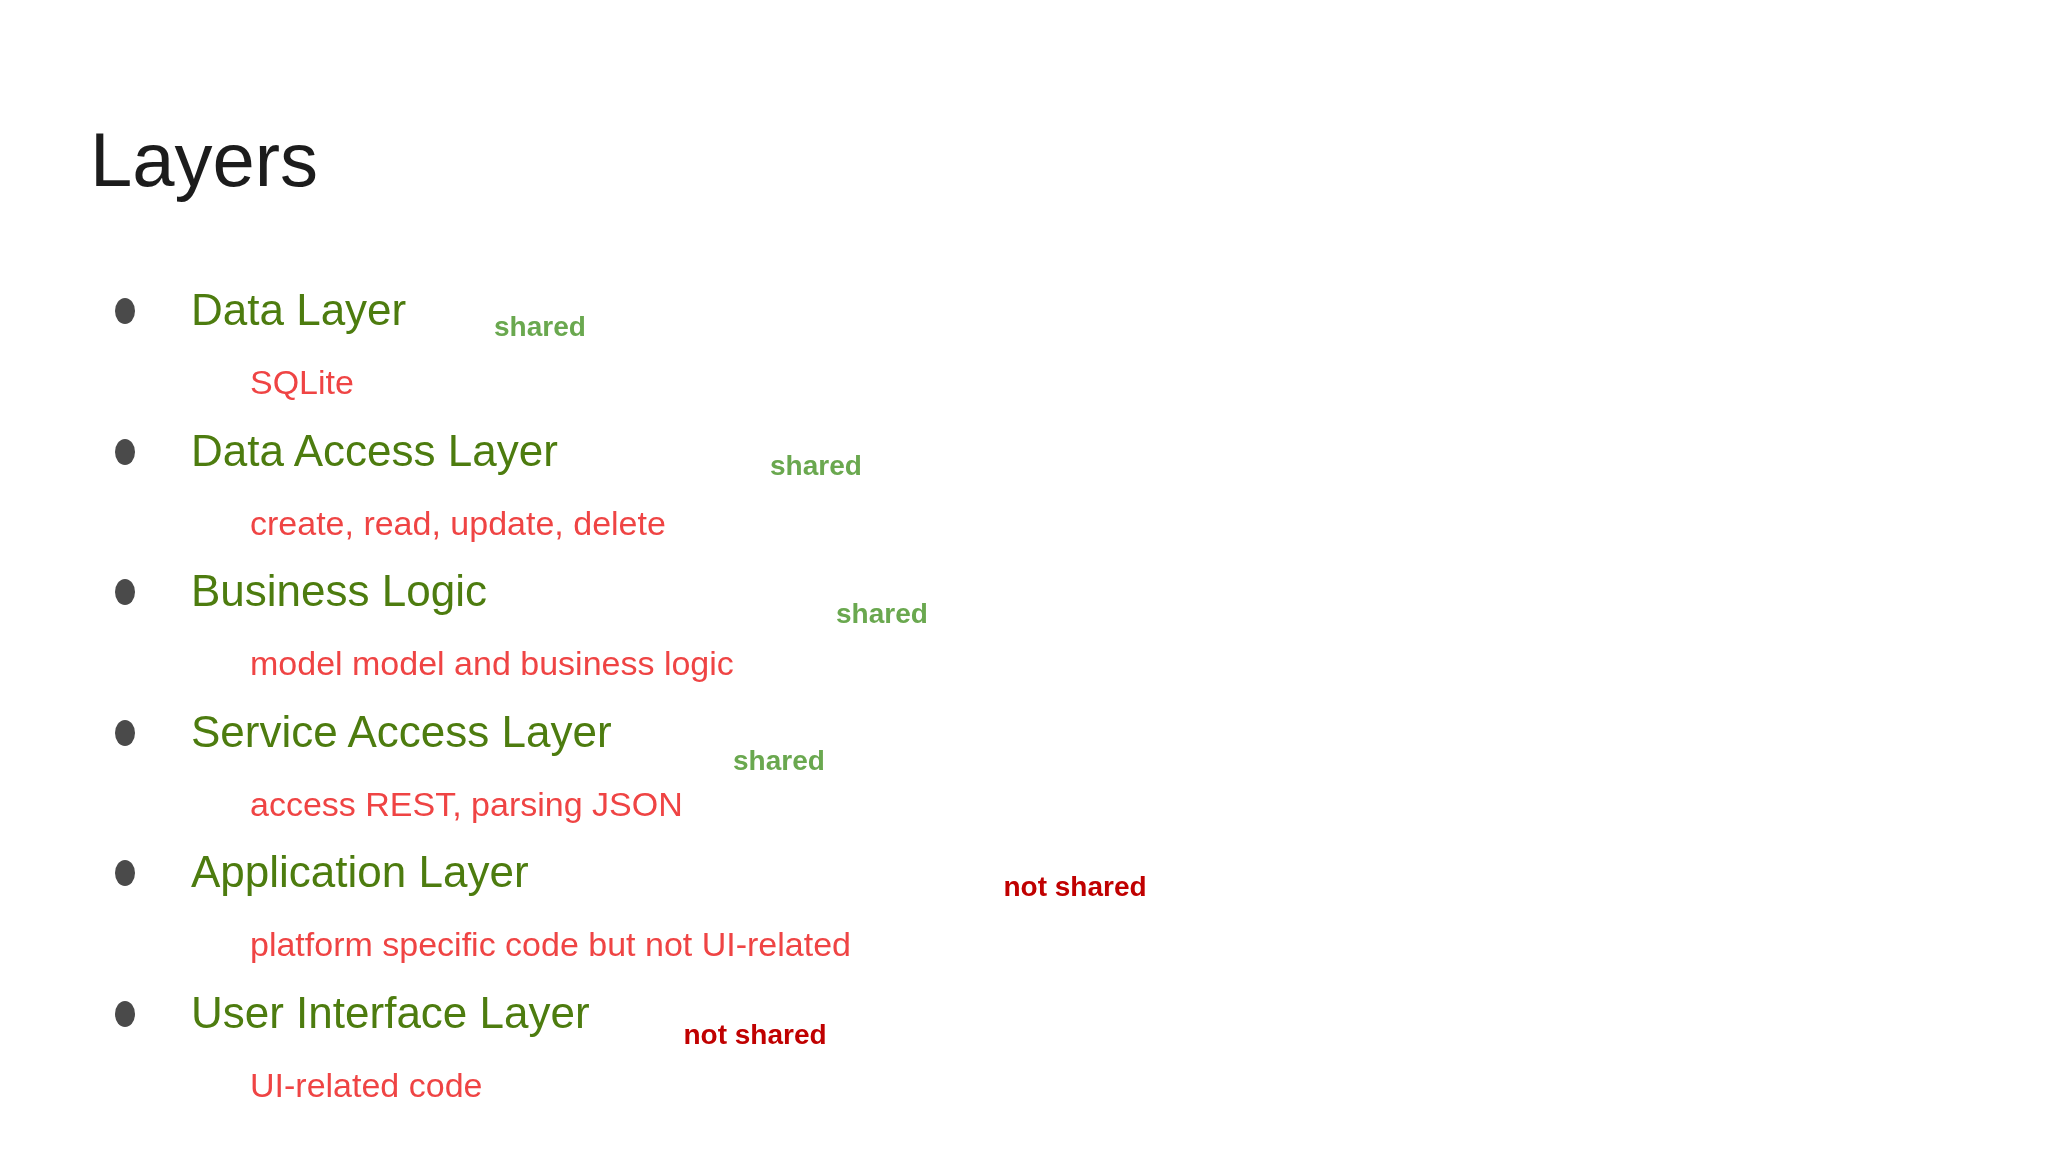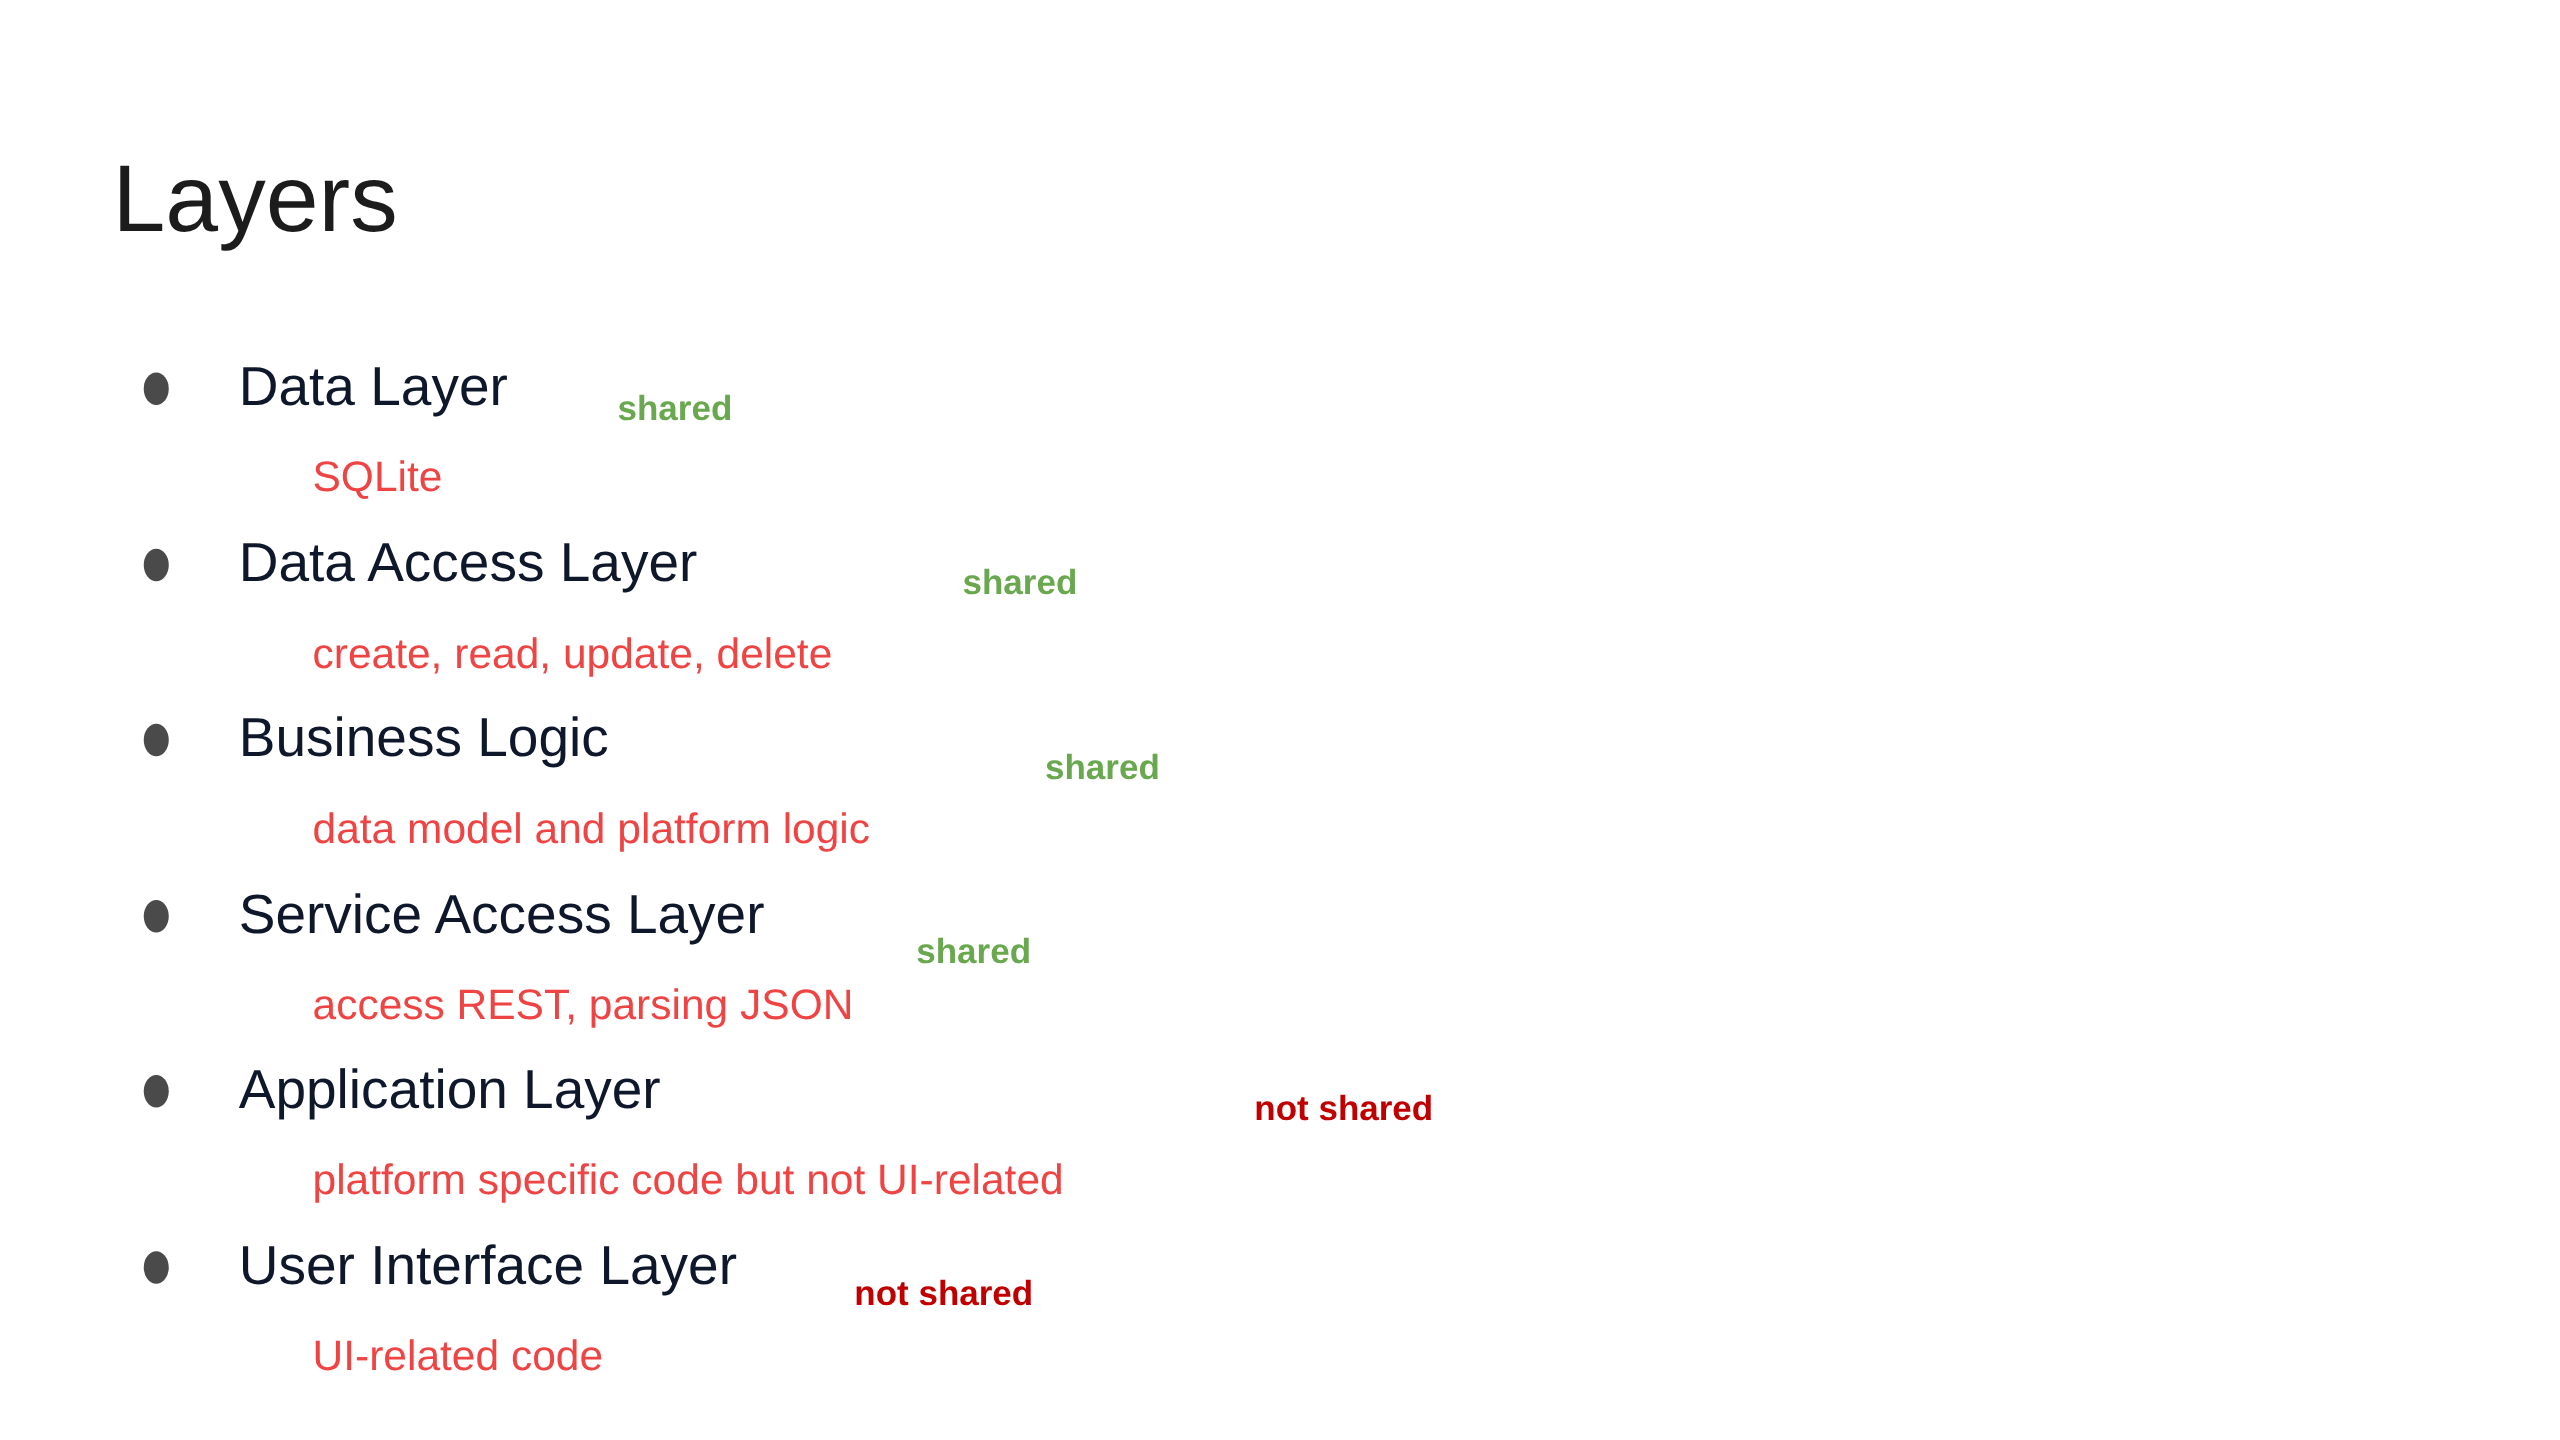--- a/index.html
+++ b/index.html
@@ -35,21 +35,21 @@
     border-radius: 50%;
     background: #4a4a4a;
     margin-top: 15px;
     margin-right: 56px;
     flex: none;
   }
   .item-title {
     font-size: 44px;
     line-height: 54px;
     font-weight: 400;
-    color: #0f172a;
+    color: #4d7c0f;
     white-space: nowrap;
   }
   .item-detail {
     font-size: 34px;
     line-height: 44px;
     font-weight: 400;
     color: #ef4444;
     margin: 23px 0 0 135px;
     white-space: nowrap;
   }
@@ -102,21 +102,21 @@
     </div>
     <div class="item-detail">create, read, update, delete</div>
   </div>
   <span class="ann ann-shared ann-2">shared</span>
 
   <div class="item item-3">
     <div class="item-row">
       <span class="bullet"></span>
       <span class="item-title">Business Logic</span>
     </div>
-    <div class="item-detail">data model and platform logic</div>
+    <div class="item-detail">model model and business logic</div>
   </div>
   <span class="ann ann-shared ann-3">shared</span>
 
   <div class="item item-4">
     <div class="item-row">
       <span class="bullet"></span>
       <span class="item-title">Service Access Layer</span>
     </div>
     <div class="item-detail">access REST, parsing JSON</div>
   </div>

